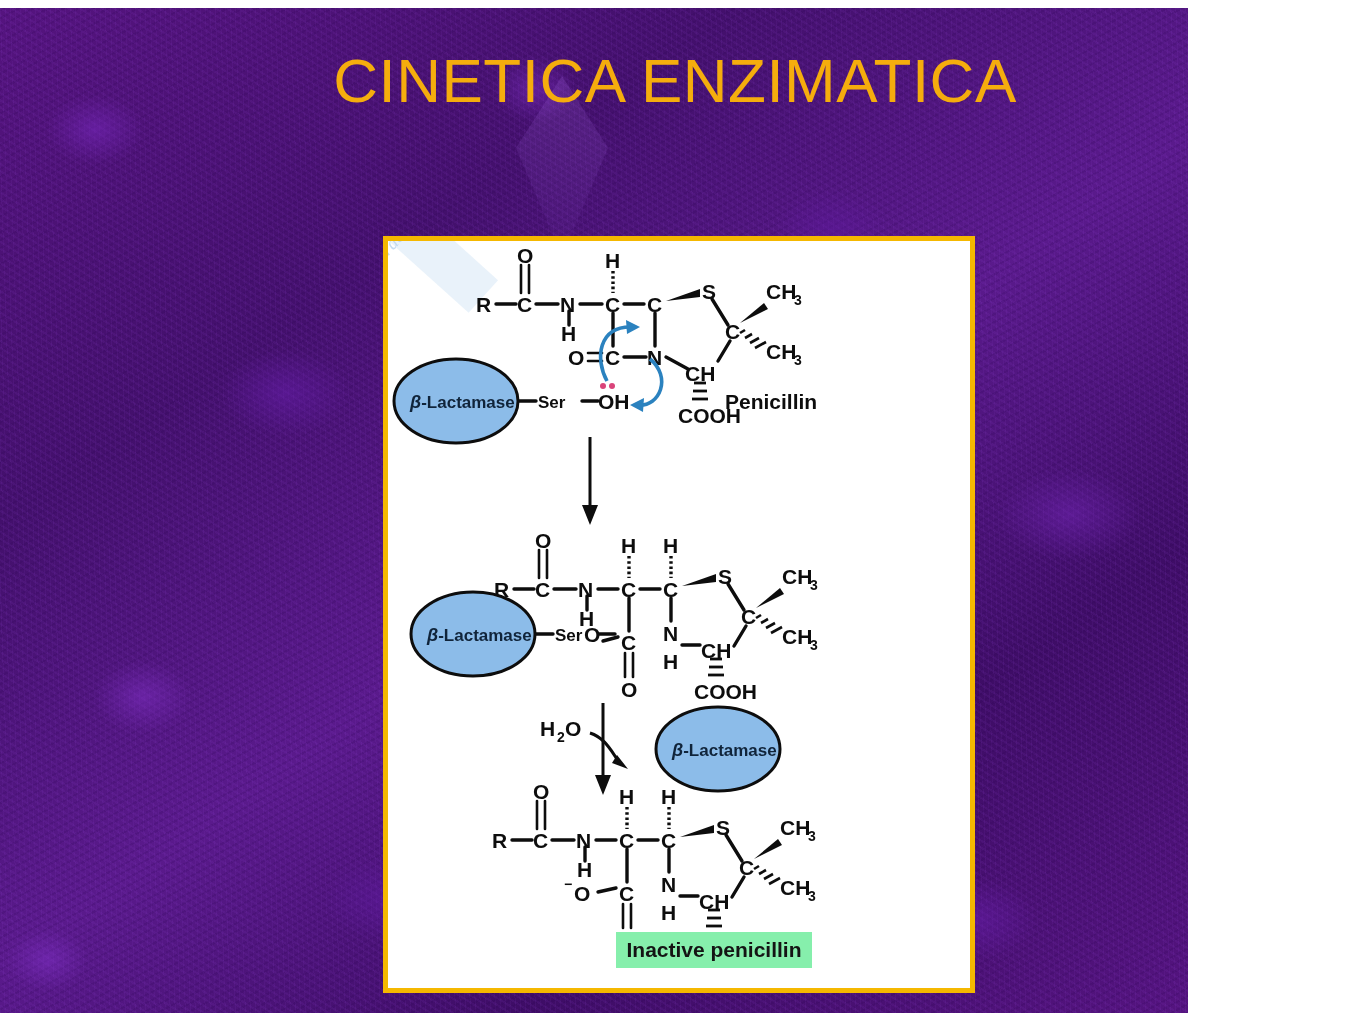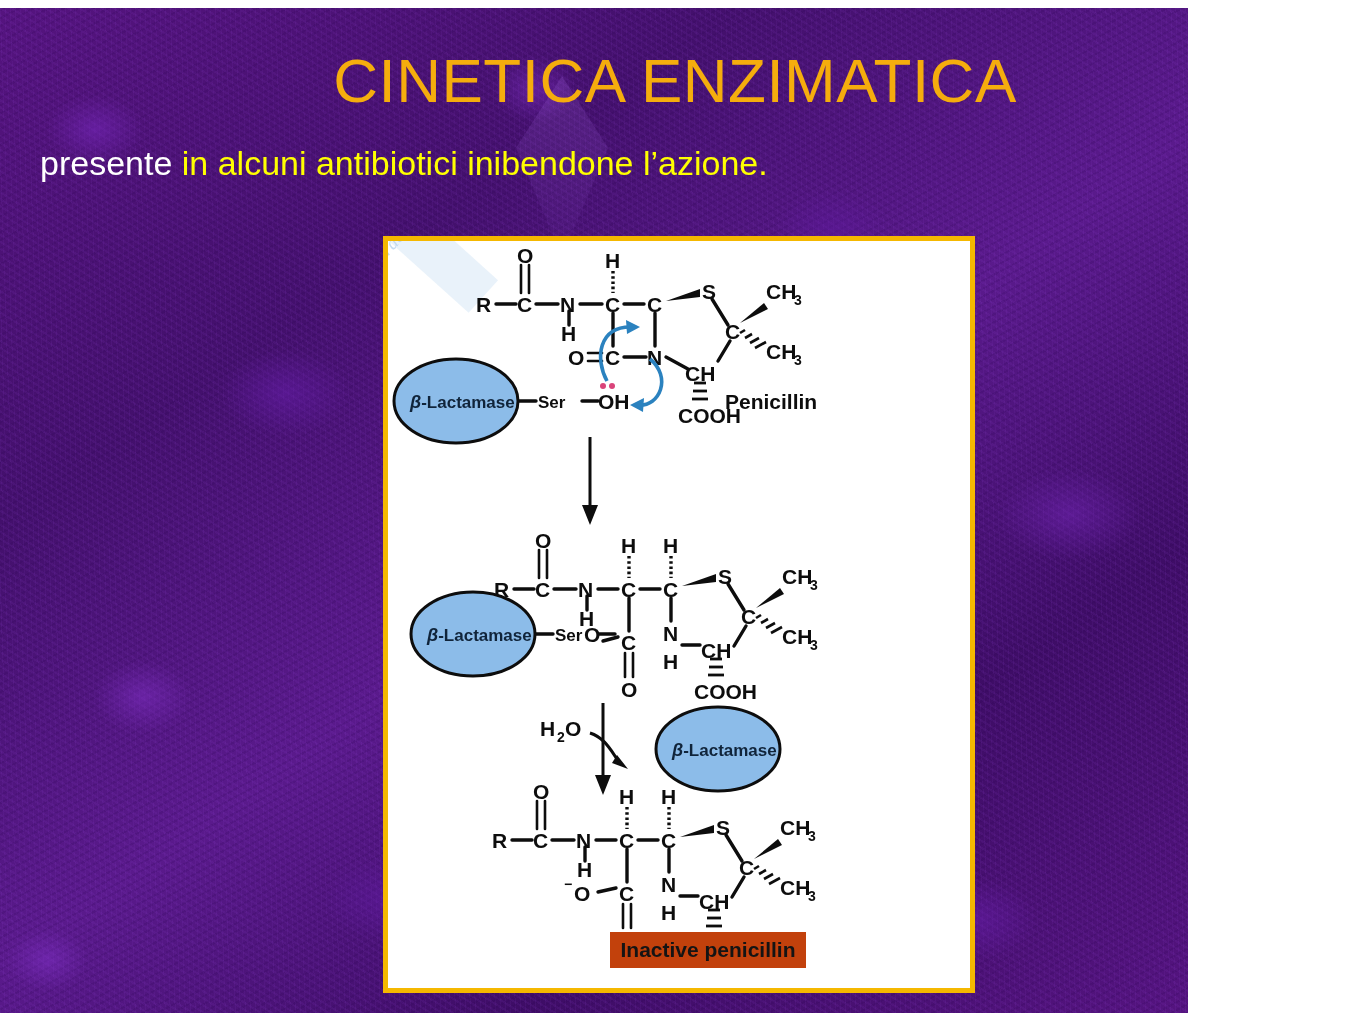--- a/index.html
+++ b/index.html
@@ -94,21 +94,20 @@
 </head>
 <body>
 
 <div id="slide">
 
   <div id="bg-diamond"></div>
 
   <div id="title">CINETICA ENZIMATICA</div>
 
   <div id="body-text">
-    <span class="line line2"><span class="white">presente </span><span class="yellow">in alcuni antibiotici inibendone l’azione.</span></span>
   </div>
 
   <div id="figure-panel">
     <div id="watermark-bar"></div>
     <div id="watermark">il paradiso</div>
 
     <svg id="fig-svg" width="582" height="747" viewBox="0 0 582 747">
 
       <g>
 
@@ -350,18 +349,18 @@
           <text class="lbl atom" x="392" y="594">CH</text>
           <text class="lbl sub" x="420" y="600">3</text>
         </g>
         <g>
           <text class="lbl atom" x="392" y="654">CH</text>
           <text class="lbl sub" x="420" y="660">3</text>
         </g>
       </g>
     </svg>
 
-    <div id="inactive-box" style="position:absolute;left:222px;top:691px;width:196px;height:36px;background:#c2410c;display:flex;align-items:center;justify-content:center;">
+    <div id="inactive-box" style="position:absolute;left:228px;top:691px;width:196px;height:36px;background:#86efac;display:flex;align-items:center;justify-content:center;">
       <span style="font-size:21px;font-weight:bold;color:#141414;font-family:'Liberation Sans',sans-serif;">Inactive penicillin</span>
     </div>
   </div>
 
 </div>
 
 </body></html>

